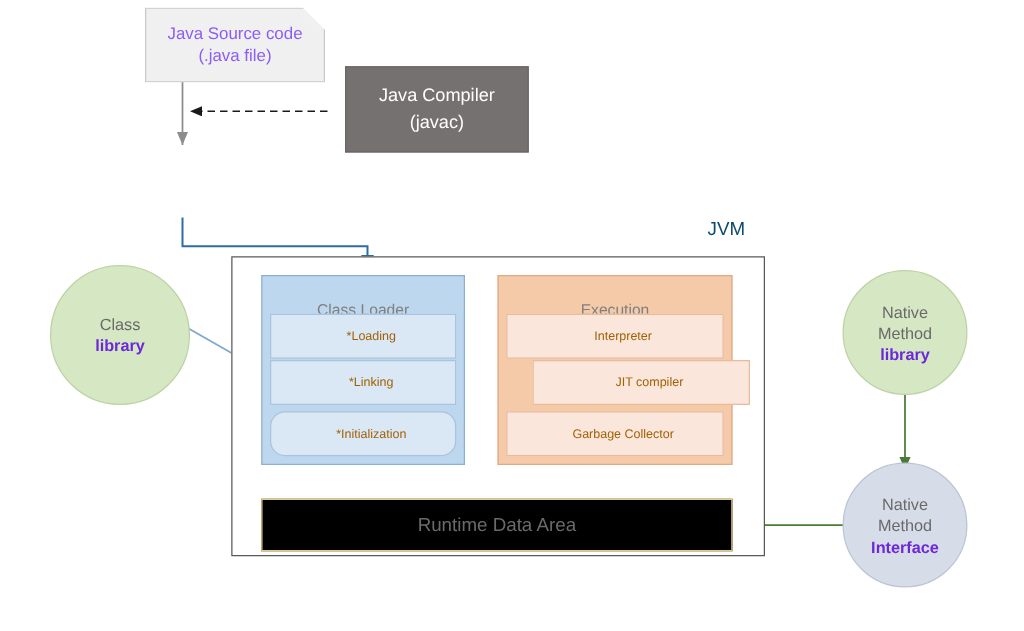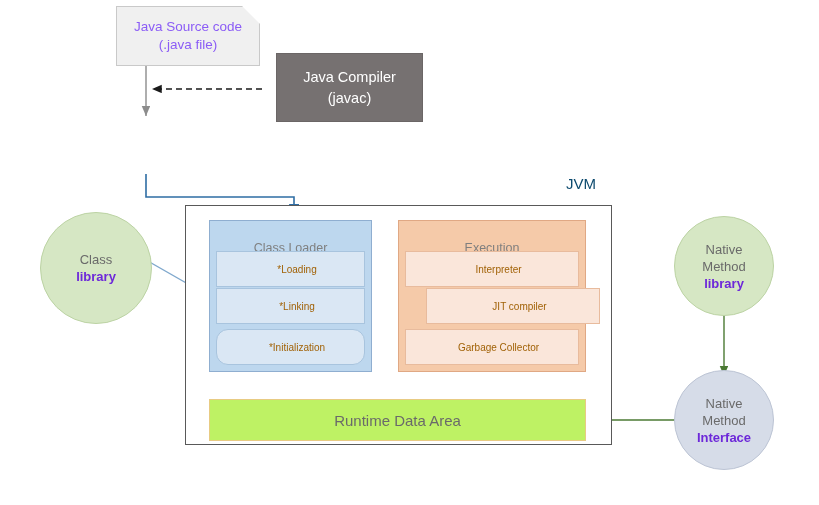--- a/index.html
+++ b/index.html
@@ -84,21 +84,21 @@
     justify-content: center;
     color: #a16207;
     font-size: 10px;
     white-space: nowrap;
     padding-left: 13px;
   }
   .sub-blue { background: #dae7f4; border: 1px solid #a8c4de; }
   .sub-orange { background: #fae6da; border: 1px solid #e8bb9d; }
 
   .runtime-box {
-    background: #bef264;
+    background: #000000;
     border: 1px solid #e8cb83;
     box-sizing: border-box;
     display: flex;
     align-items: center;
     justify-content: center;
     color: #6a6a6a;
     font-size: 15px;
     white-space: nowrap;
   }
 

